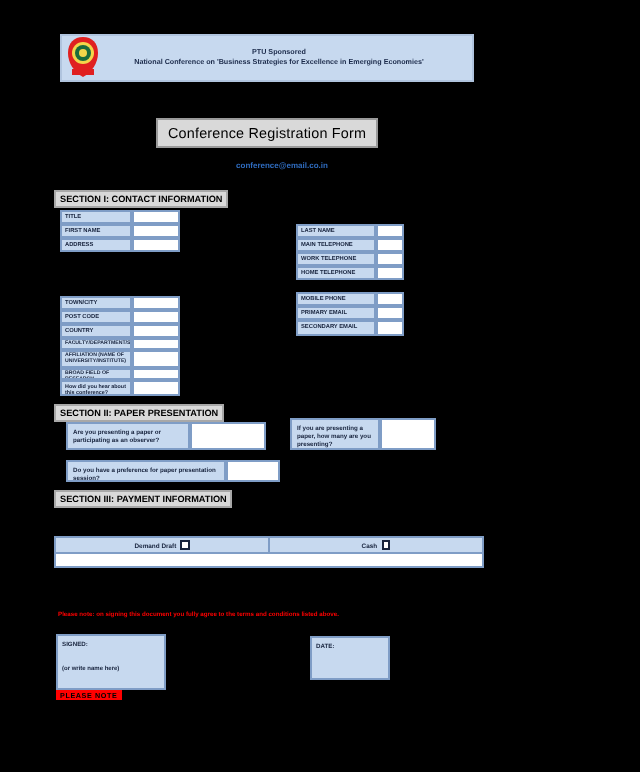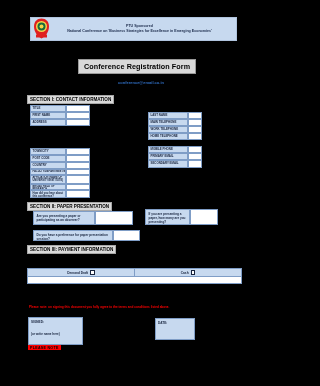--- a/index.html
+++ b/index.html
@@ -52,21 +52,21 @@
   .logo-shape {
     width: 100%; height: 100%;
   }
   
   .form-title {
     position: absolute;
     left: 78px; top: 59px;
     background: #d9d9d9;
     color: #000;
     font-size: 7.2px;
-    font-weight: bold;
+    font-weight: normal;
     padding: 2px 5px;
     letter-spacing: 0.1px;
     border: 0.4px solid #9a9a9a;
   }
   .email-link {
     position: absolute;
     left: 106px; top: 80px;
     width: 70px;
     text-align: center;
     color: #2f6cbf;

